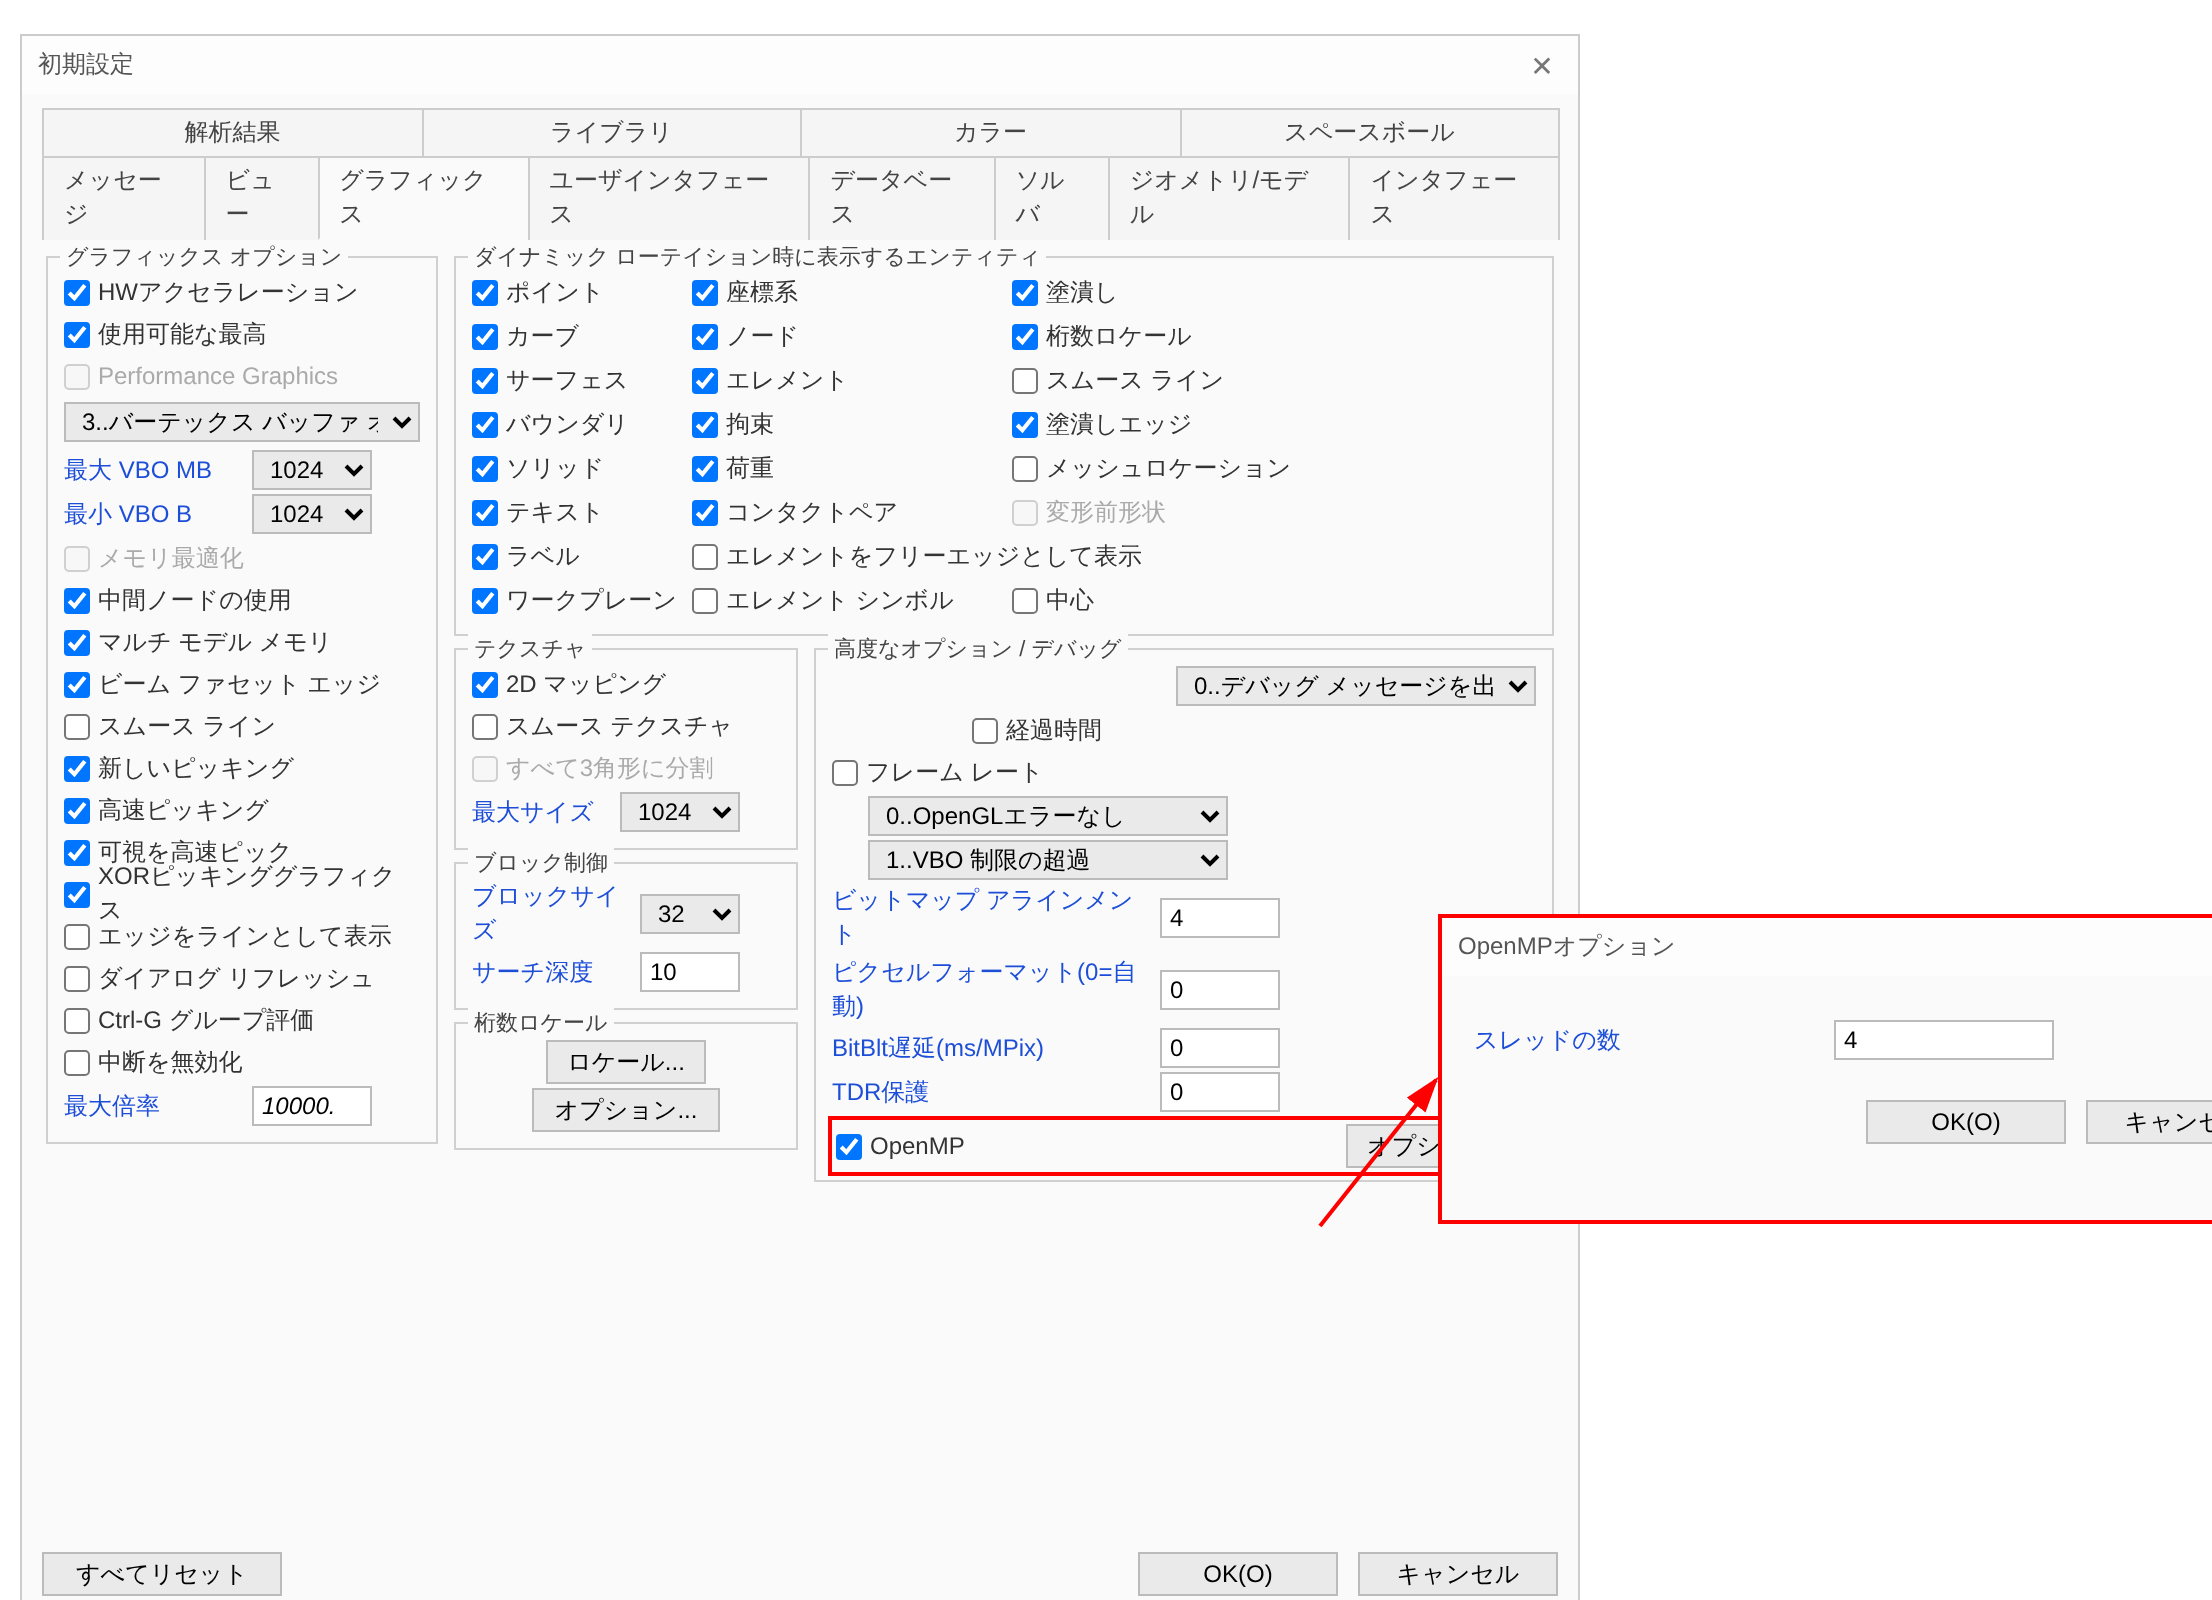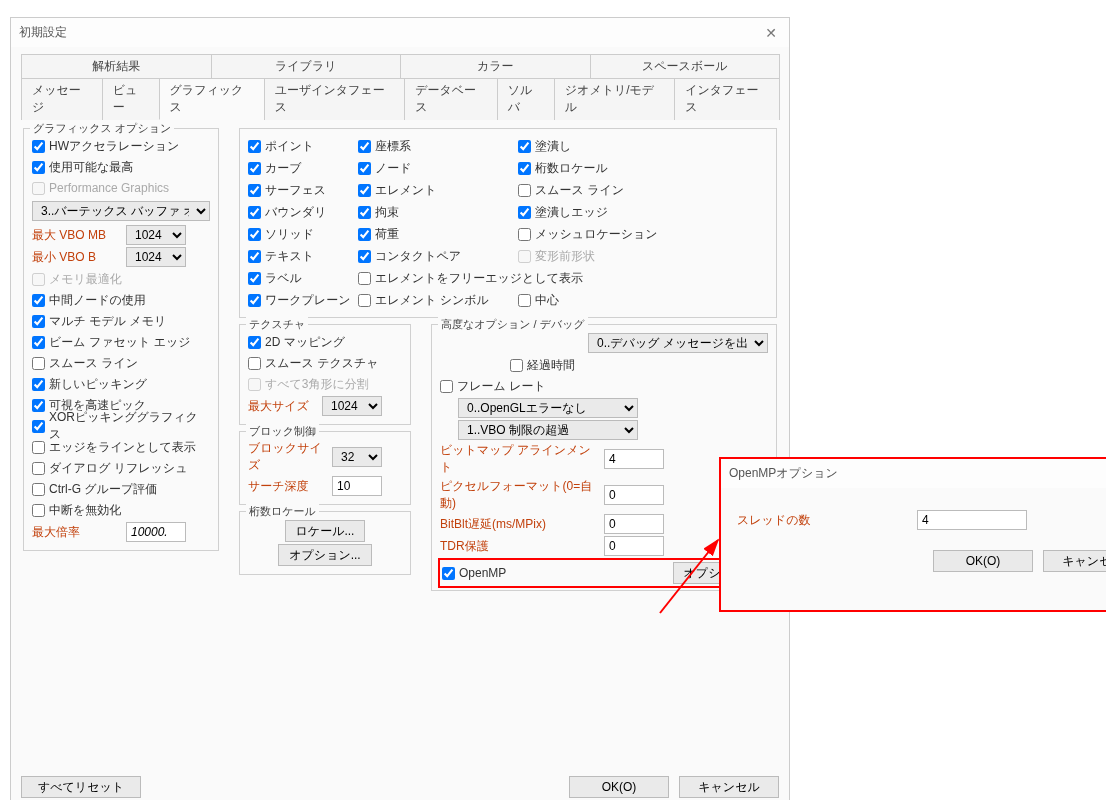--- a/index.html
+++ b/index.html
@@ -16,26 +16,26 @@
   .group > .legend { position: absolute; top: -8px; left: 6px; background: #fafafa; padding: 0 3px; color: #444; font-size: 11px; }
   .chk { display: flex; align-items: center; gap: 4px; margin: 1px 0; color: #333; height: 20px;}
   .chk input[type=checkbox] { width: 13px; height: 13px; margin:0;}
   .disabled { color: #aaa; }
   .row { display: flex; align-items: center; gap: 4px; margin: 2px 0; }
   select, input[type=text] { border: 1px solid #bbb; padding: 1px 4px; background: #fff; height: 20px; font-size: 12px;}
   select { background:#eaeaea; }
   button.btn { border: 1px solid #bbb; background: #eaeaea; padding: 2px 10px; min-width: 80px; cursor: pointer; height: 22px;}
   .footer-btns { position: absolute; bottom: 10px; left: 10px; right: 10px; display: flex; }
   .footer-btns .spacer { flex: 1; }
-  .cols { display: flex; gap: 16px; }
+  .cols { display: flex; gap: 4px; }
   .col { display: flex; flex-direction: column; }
   .checkgrid { display: grid; grid-template-columns: 110px 160px 150px; row-gap:0;}
   .hl-red { border: 2px solid red; }
   svg.arrow { position: absolute; top: 0; left: 0; pointer-events: none; }
-  .lbl { color:#c2410c; }
+  .lbl { color:#1d4ed8; }
 </style>
 </head>
 <body>
 
 <div class="window" style="left:10px; top:17px; width:780px; height:792px;">
   <div class="titlebar">
     <span class="title">初期設定</span>
     <span class="close">✕</span>
   </div>
   <div class="content">
@@ -102,20 +102,24 @@
           <label class="chk">
               <input type="checkbox" style="">
               <span>スムース ライン</span>
             </label>
           <label class="chk">
               <input type="checkbox" checked="" style="">
               <span>新しいピッキング</span>
             </label>
           <label class="chk">
               <input type="checkbox" checked="" style="">
+              <span>高速ピッキング</span>
+            </label>
+          <label class="chk">
+              <input type="checkbox" checked="" style="">
               <span>可視を高速ピック</span>
             </label>
           <label class="chk">
               <input type="checkbox" checked="" style="">
               <span>XORピッキンググラフィクス</span>
             </label>
           <label class="chk">
               <input type="checkbox" style="">
               <span>エッジをラインとして表示</span>
             </label>
@@ -134,20 +138,21 @@
           <div class="row">
               <span class="lbl" style="width:90px">最大倍率</span>
               <input type="text" style="width: 60px; font-style: italic;" value="10000.">
             </div>
         </div>
       </div>
 
       <div class="col" style="flex:1;">
 
         <div class="group">
+          <span class="legend">ダイナミック ローテイション時に表示するエンティティ</span>
           <div class="checkgrid">
             <label class="chk">
                 <input type="checkbox" checked="" style="">
                 <span>ポイント</span>
               </label>
             <label class="chk">
                 <input type="checkbox" checked="" style="">
                 <span>座標系</span>
               </label>
             <label class="chk">

